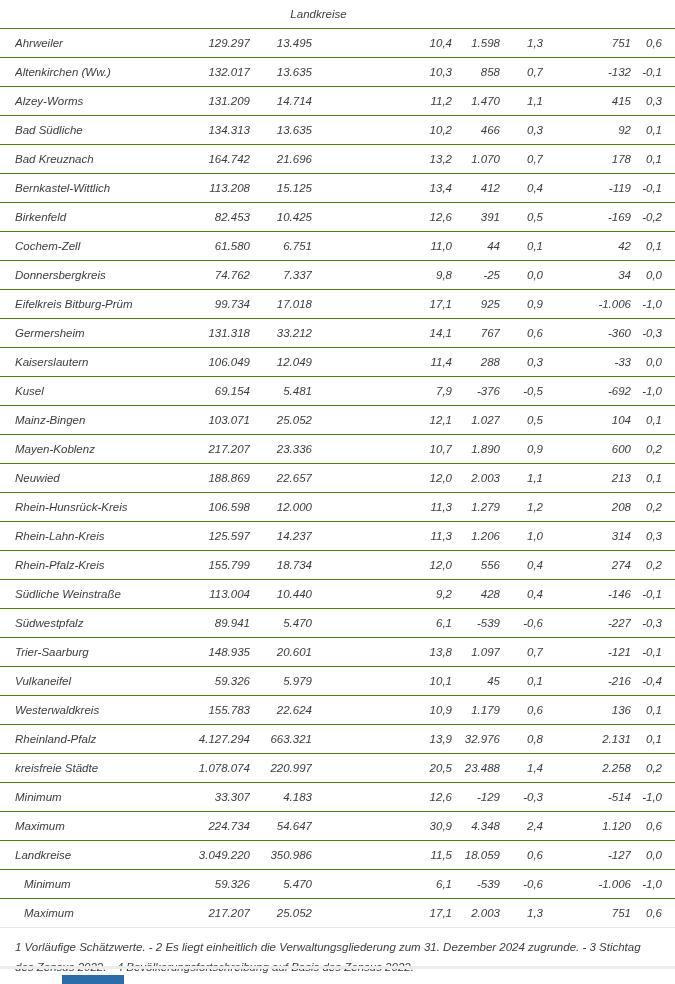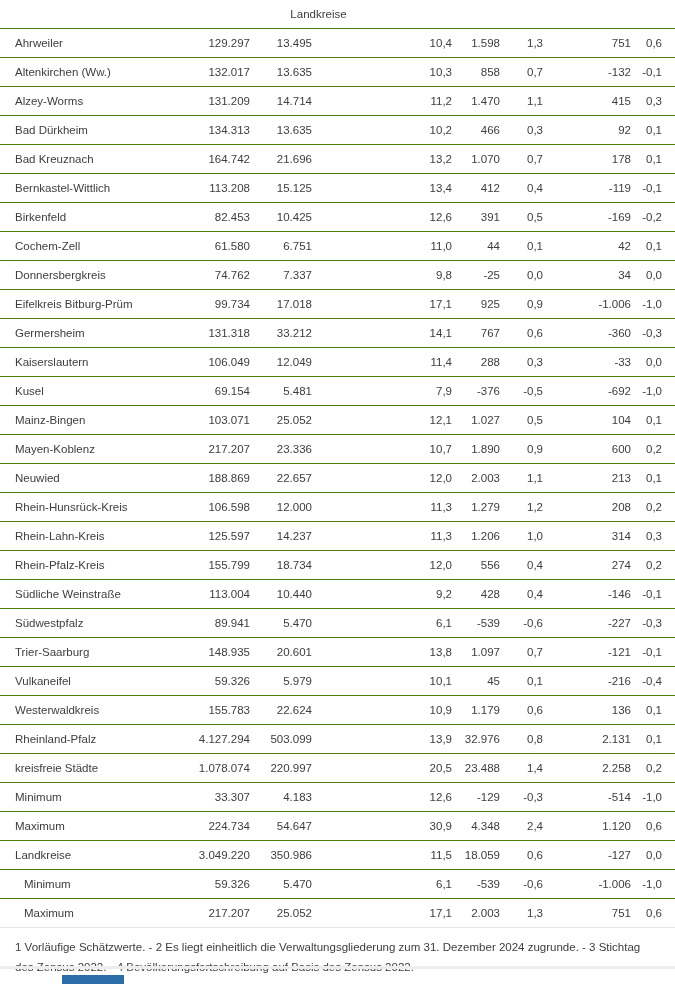--- a/index.html
+++ b/index.html
@@ -12,20 +12,21 @@
     height: 984px;
     position: relative;
     font-family: "Liberation Sans", sans-serif;
     color: #3d3d3d;
     overflow: hidden;
   }
   .page {
     width: 675px;
     height: 688px;
     position: relative;
+    font-style: italic;
   }
   .group-header {
     height: 28px;
     display: flex;
     align-items: center;
     justify-content: center;
     padding-right: 38px;
     font-size: 11.5px;
     color: #3d3d3d;
   }
@@ -103,21 +104,21 @@
         <div class="cell name">Alzey-Worms</div>
         <div class="cell num">131.209</div>
         <div class="cell num">14.714</div>
         <div class="cell num">11,2</div>
         <div class="cell num">1.470</div>
         <div class="cell num">1,1</div>
         <div class="cell num">415</div>
         <div class="cell num">0,3</div>
       </div>
       <div class="row">
-        <div class="cell name">Bad Dürkheim</div>
+        <div class="cell name">Bad Südliche</div>
         <div class="cell num">134.313</div>
         <div class="cell num">13.635</div>
         <div class="cell num">10,2</div>
         <div class="cell num">466</div>
         <div class="cell num">0,3</div>
         <div class="cell num">92</div>
         <div class="cell num">0,1</div>
       </div>
       <div class="row">
         <div class="cell name">Bad Kreuznach</div>
@@ -315,21 +316,21 @@
         <div class="cell num">22.624</div>
         <div class="cell num">10,9</div>
         <div class="cell num">1.179</div>
         <div class="cell num">0,6</div>
         <div class="cell num">136</div>
         <div class="cell num">0,1</div>
       </div>
       <div class="row">
         <div class="cell name">Rheinland-Pfalz</div>
         <div class="cell num">4.127.294</div>
-        <div class="cell num">503.099</div>
+        <div class="cell num">663.321</div>
         <div class="cell num">13,9</div>
         <div class="cell num">32.976</div>
         <div class="cell num">0,8</div>
         <div class="cell num">2.131</div>
         <div class="cell num">0,1</div>
       </div>
       <div class="row">
         <div class="cell name">kreisfreie Städte</div>
         <div class="cell num">1.078.074</div>
         <div class="cell num">220.997</div>

